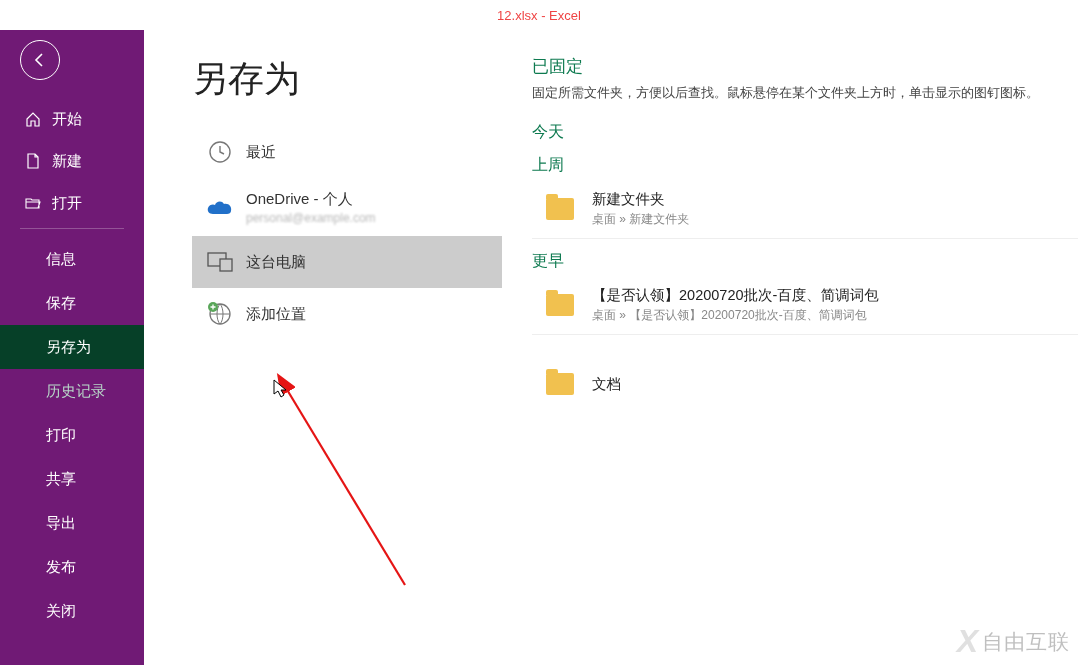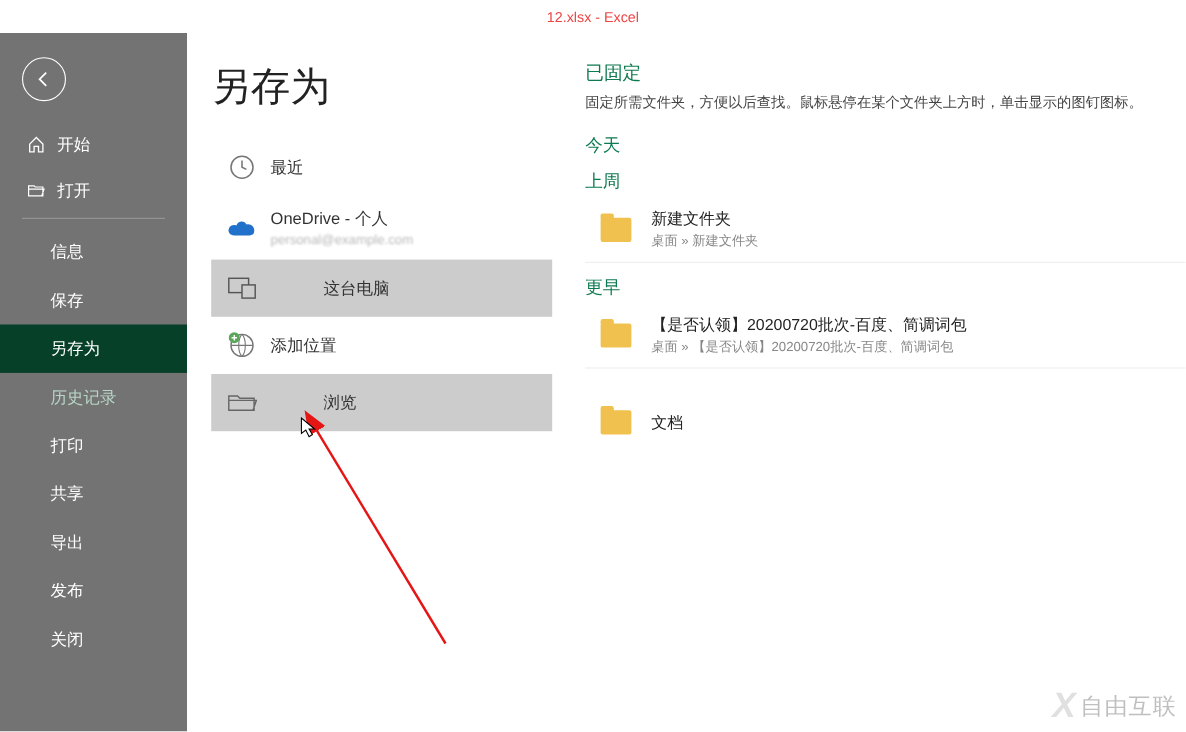--- a/index.html
+++ b/index.html
@@ -26,25 +26,25 @@
       justify-content: center;
       background: #ffffff;
       color: #ef4444;
       font-size: 13px;
       z-index: 5;
     }
     .sidebar {
       position: absolute;
       top: 0;
       left: 0;
-      width: 170px;
+      width: 144px;
       height: 665px;
-      background: #737373;
+      background: #701a75;
       color: #ffffff;
-      padding-top: 52px;
+      padding-top: 40px;
     }
     .sidebar-back {
       width: 40px;
       height: 40px;
       margin-left: 20px;
       margin-bottom: 18px;
       border: 1.5px solid #ffffff;
       border-radius: 50%;
       display: flex;
       align-items: center;
@@ -106,21 +106,20 @@
       display: flex;
       align-items: center;
       height: 52px;
       padding-left: 8px;
       cursor: pointer;
       font-size: 15px;
       color: #333;
     }
     .location-item.selected {
       background: #cccccc;
-      gap: 48px;
     }
     .location-item .loc-icon {
       width: 40px;
       display: flex;
       justify-content: center;
       align-items: center;
     }
     .location-item .loc-label {
       margin-left: 6px;
     }
@@ -249,20 +248,28 @@
 
   <div class="sidebar-item">
     <span class="icon">
       <svg width="16" height="16" viewBox="0 0 16 16">
           <path d="M2 8 L8 2 L14 8 V15 H10 V10 H6 V15 H2 Z" stroke="#fff" stroke-width="1.2" fill="none"></path>
         </svg>
     </span>
     <span>开始</span>
   </div>
 
+  <div class="sidebar-item">
+    <span class="icon">
+      <svg width="14" height="16" viewBox="0 0 14 16">
+          <path d="M2 1 H9 L12 4 V15 H2 Z M9 1 V4 H12" stroke="#fff" stroke-width="1.2" fill="none"></path>
+        </svg>
+    </span>
+    <span>新建</span>
+  </div>
 
   <div class="sidebar-item">
     <span class="icon">
       <svg width="16" height="14" viewBox="0 0 16 14">
           <path d="M1 3 H6 L7 4 H14 V12 H1 Z M1 6 H15 L13 12 H1 Z" stroke="#fff" stroke-width="1.1" fill="none"></path>
         </svg>
     </span>
     <span>打开</span>
   </div>
 
@@ -340,28 +347,20 @@
           <svg width="26" height="26" viewBox="0 0 26 26">
               <circle cx="13" cy="13" r="10" stroke="#777" stroke-width="1.3" fill="none"></circle>
               <path d="M3 13 H23 M13 3 C17 7 17 19 13 23 M13 3 C9 7 9 19 13 23" stroke="#777" stroke-width="1" fill="none"></path>
               <circle cx="6" cy="6" r="5" fill="#5aa65a"></circle>
               <path d="M6 3.5 V8.5 M3.5 6 H8.5" stroke="#fff" stroke-width="1.3"></path>
             </svg>
         </span>
         <span class="loc-label">添加位置</span>
       </div>
 
-      <div class="location-item selected">
-        <span class="loc-icon">
-          <svg width="28" height="20" viewBox="0 0 28 20">
-              <path d="M2 4 H10 L12 6 H25 V17 H2 Z M2 8 H27 L24 17 H2 Z" stroke="#666" stroke-width="1.3" fill="none"></path>
-            </svg>
-        </span>
-        <span class="loc-label">浏览</span>
-      </div>
 
     </div>
   </div>
 
   <div class="col-right">
     <div class="section-title">已固定</div>
     <div class="section-desc">固定所需文件夹，方便以后查找。鼠标悬停在某个文件夹上方时，单击显示的图钉图标。</div>
 
     <div class="group-title">今天</div>
 

